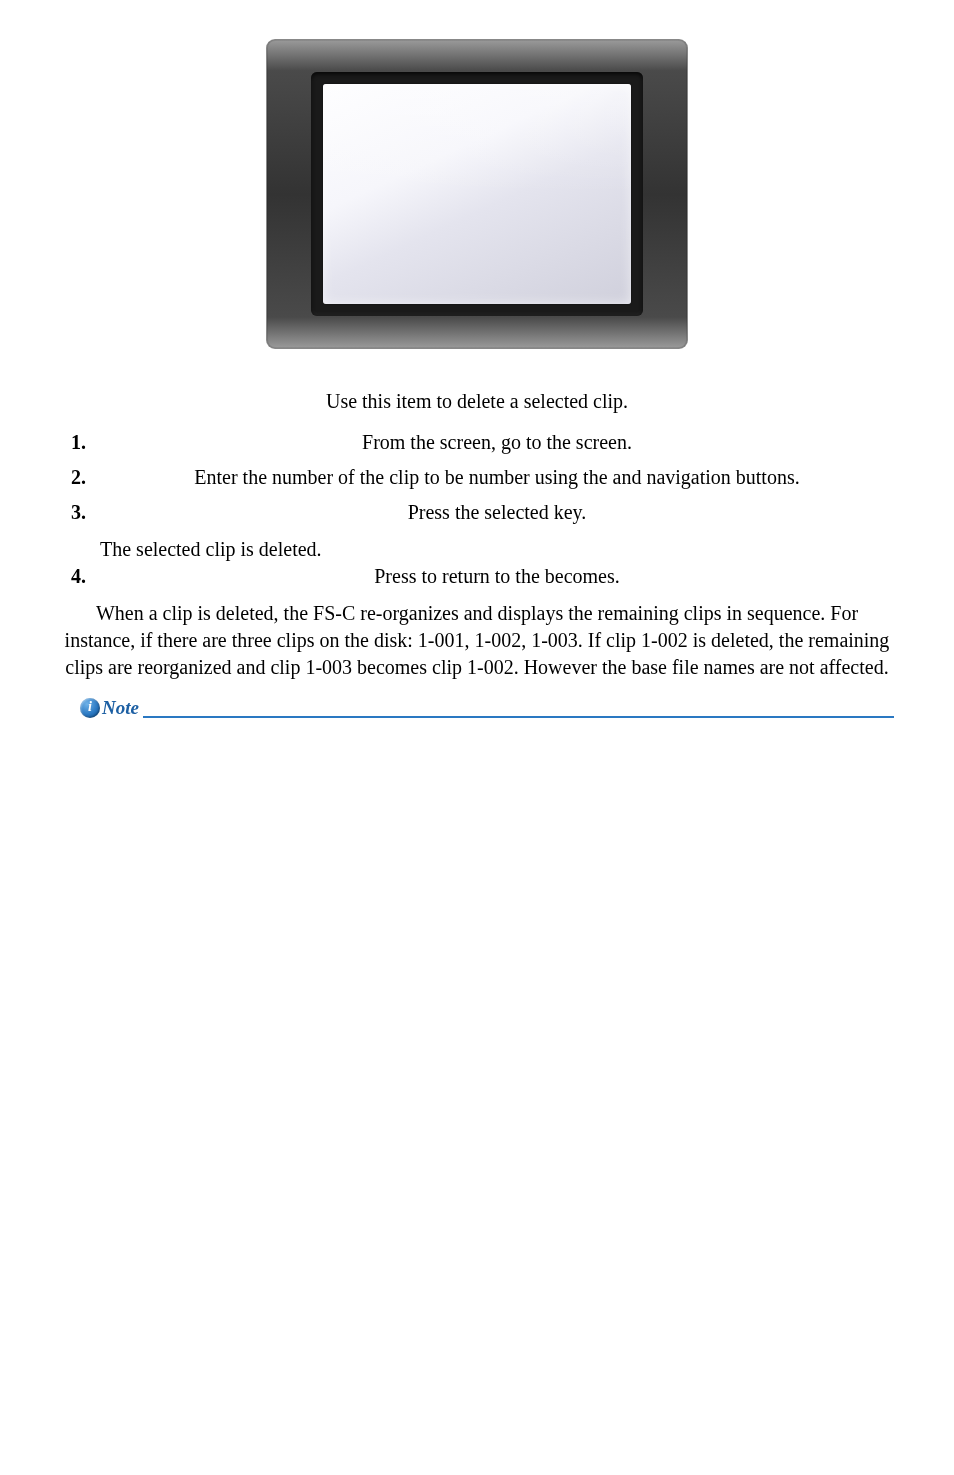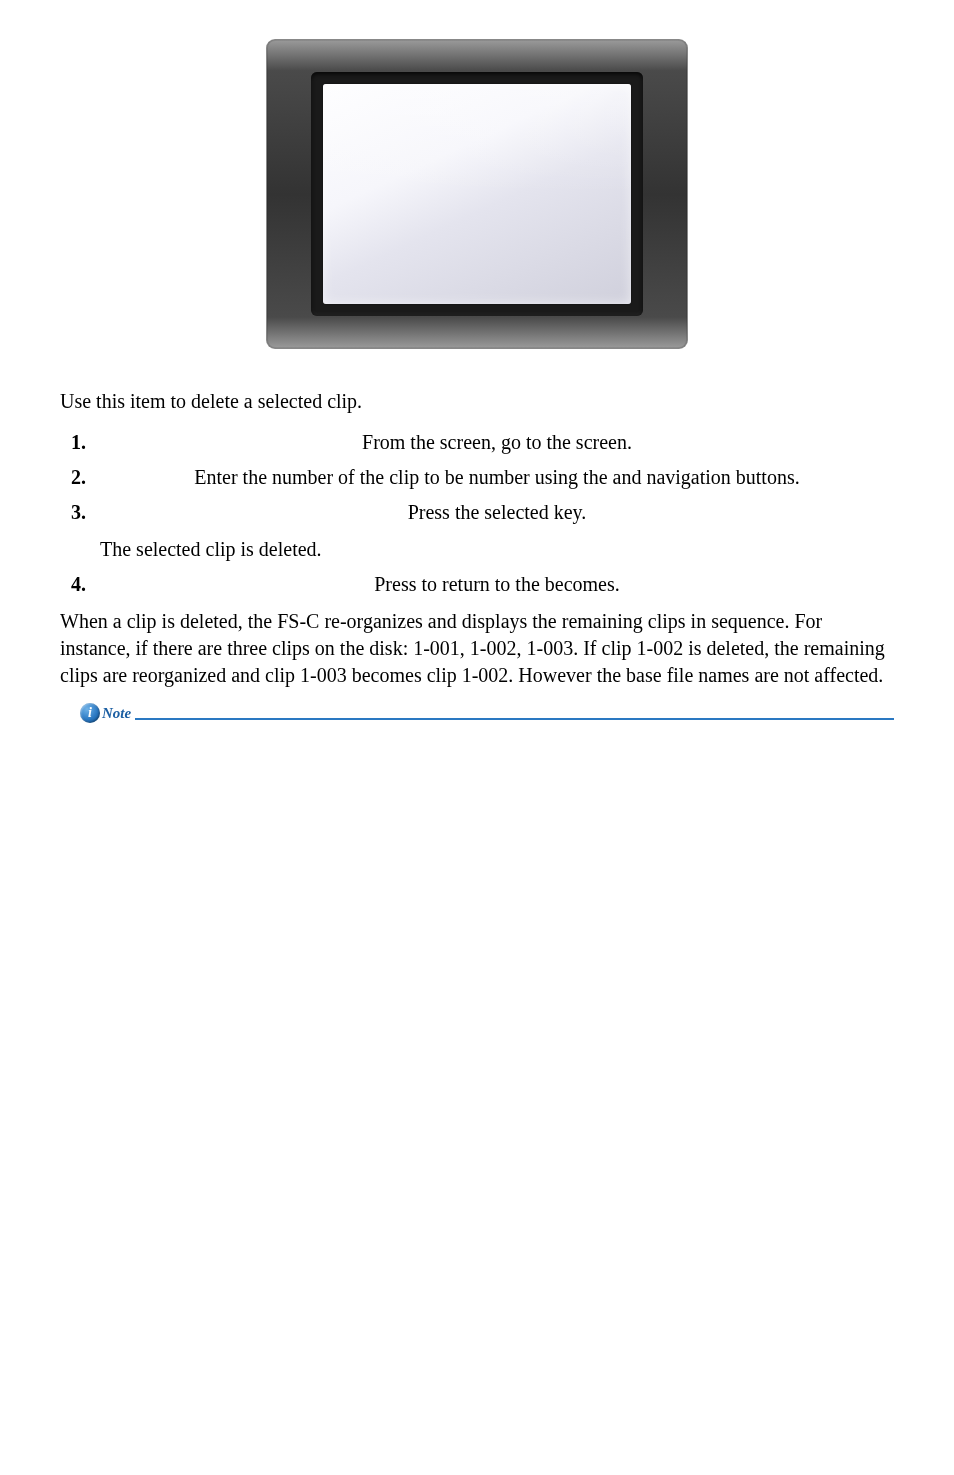--- a/index.html
+++ b/index.html
@@ -38,20 +38,21 @@
   }
   .screen::before{
     content:"";
     position:absolute;
     top:0;left:0;right:0;height:50%;
     background:linear-gradient(to bottom, rgba(255,255,255,0.35), rgba(255,255,255,0));
     border-top-left-radius:3px;border-top-right-radius:3px;
   }
   p.body {
     margin: 0 0 14px 0;
+    text-align: center;
   }
   ol {
     margin: 0 0 10px 0;
     padding-left: 0;
     list-style: none;
     counter-reset: step;
   }
   ol > li {
     counter-increment: step;
     position: relative;
@@ -62,21 +63,20 @@
   ol > li::before {
     content: counter(step) ".";
     position: absolute;
     left: 0;
     font-weight: bold;
     width: 26px;
     text-align: right;
   }
   .sub {
     padding-left: 40px;
-    margin-bottom: 8px;
   }
   .note-rule {
     display: flex;
     align-items: flex-end;
     margin: 10px 0 0 20px;
   }
   .note-badge {
     display: inline-flex;
     align-items: center;
     column-gap: 2px;
@@ -93,21 +93,21 @@
     font-size: 14px;
     display: inline-flex;
     align-items: center;
     justify-content: center;
     box-shadow: inset -1px -1px 2px rgba(0,0,0,0.3), inset 1px 1px 2px rgba(255,255,255,0.4);
   }
   .note-text {
     font-family: Georgia, serif;
     font-weight: bold;
     font-style: italic;
-    font-size: 15px;
+    font-size: 19px;
     color: #1c5fa3;
     text-shadow: 0 1px 0 rgba(255,255,255,0.5);
     padding-right: 4px;
   }
   .note-line {
     flex: 1;
     height: 0;
     border-bottom: 2px solid #2a78c2;
     margin-bottom: 3px;
   }

